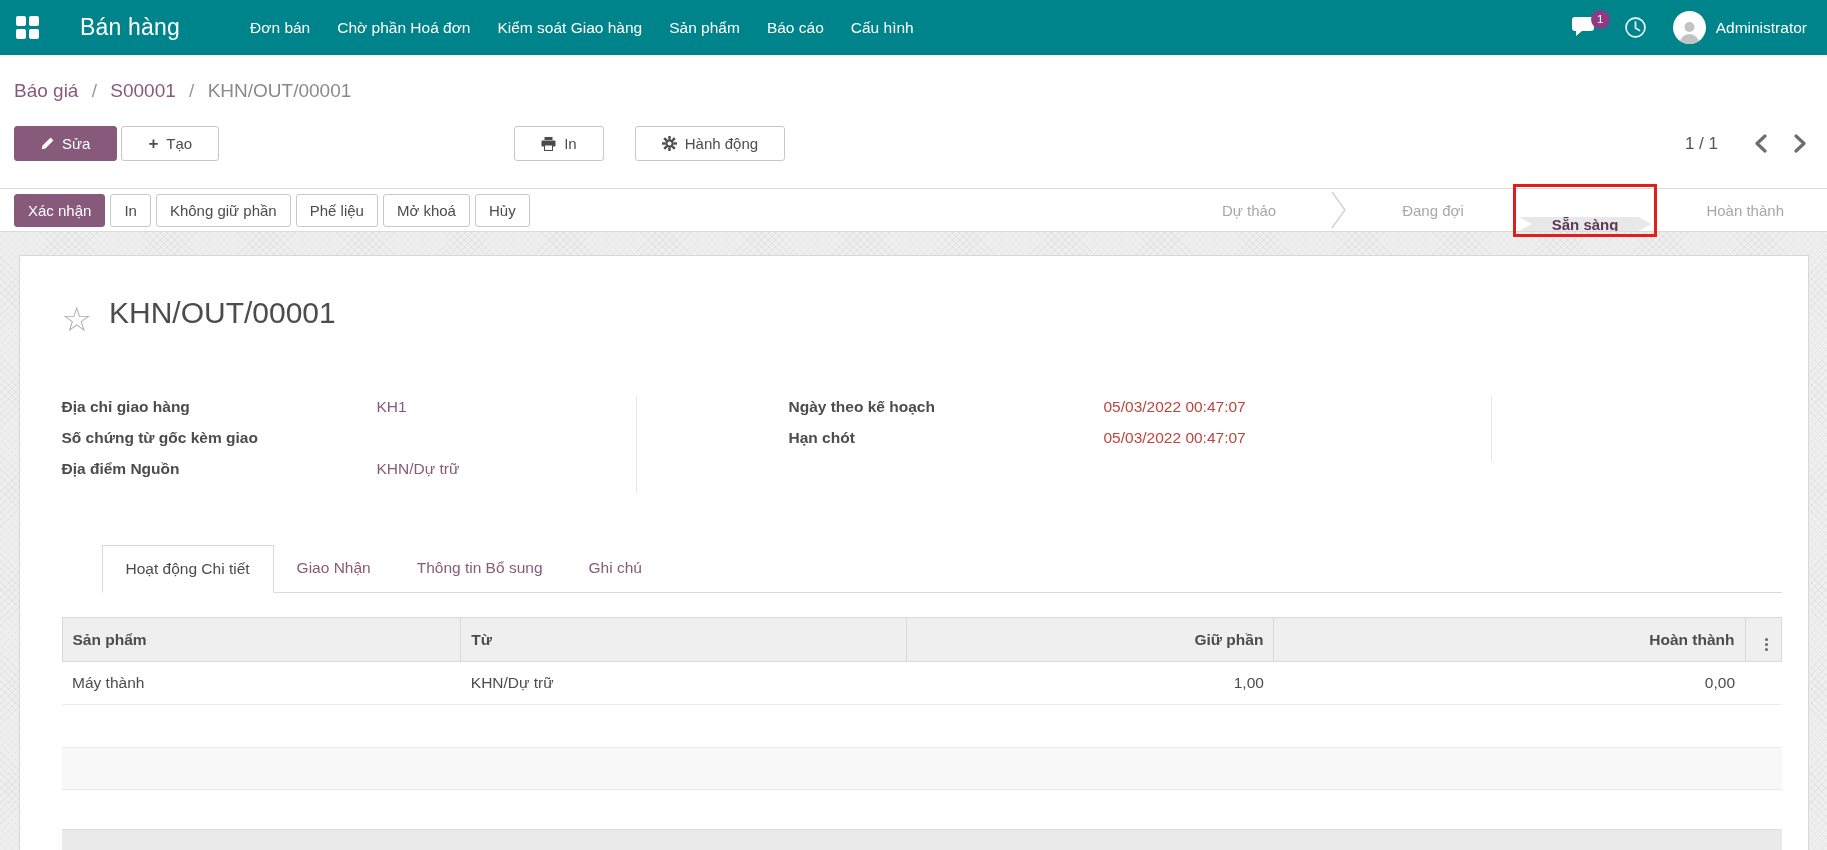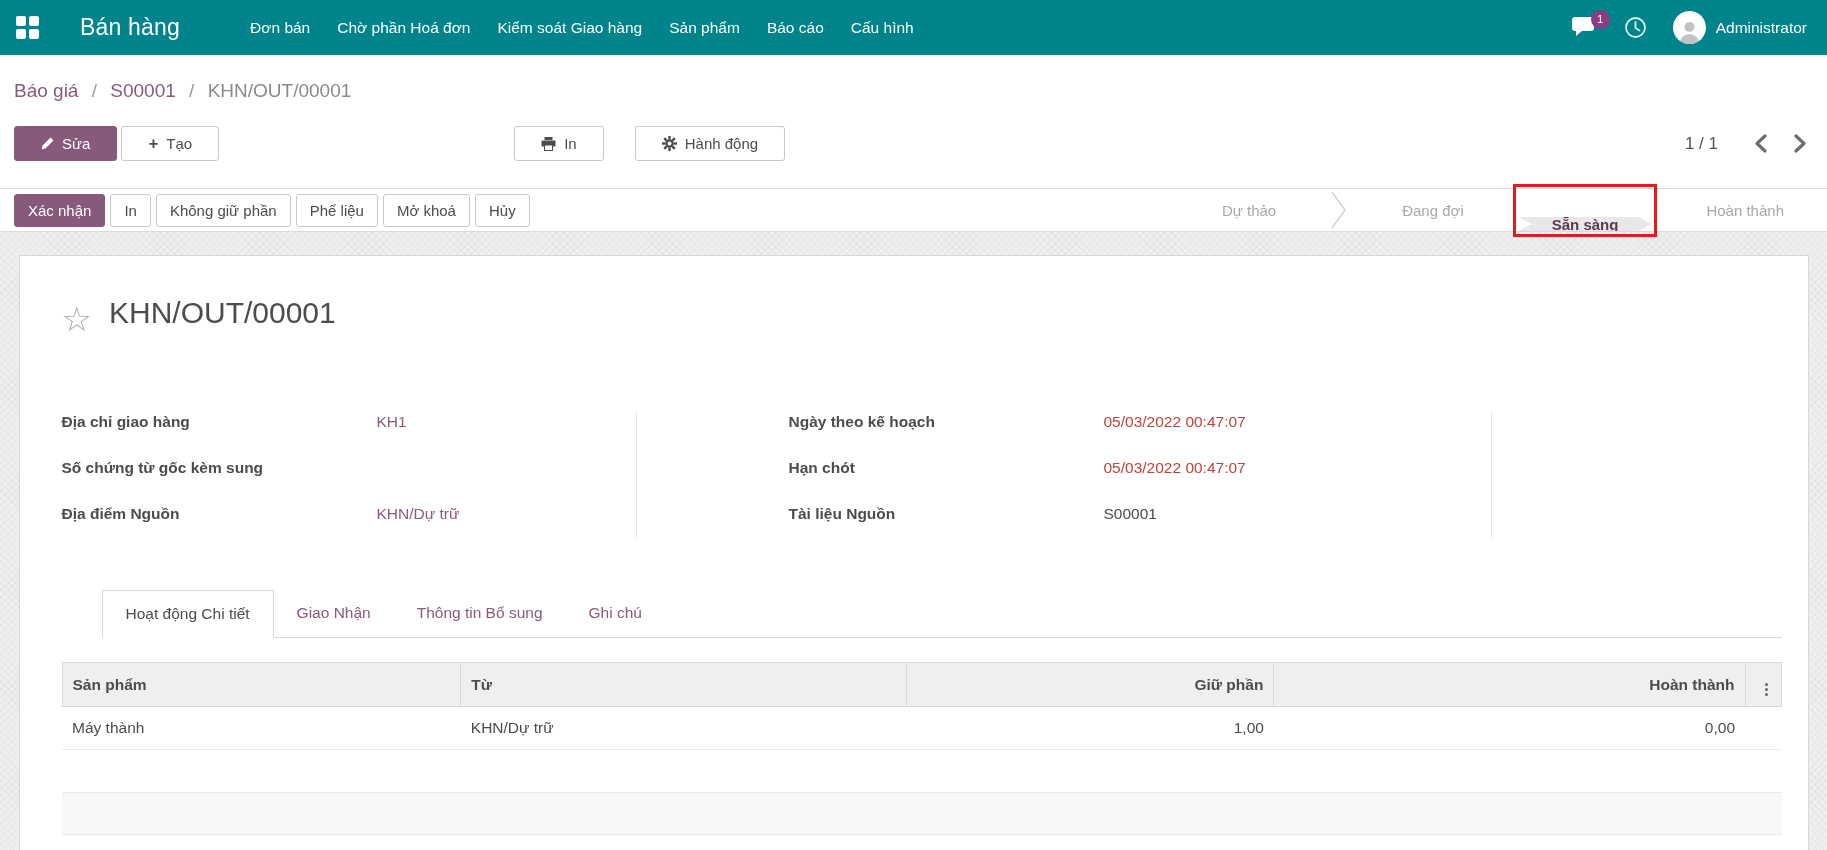--- a/index.html
+++ b/index.html
@@ -58,21 +58,21 @@
   .sheet { width:1790px; margin:0 auto; min-height:650px; background:#fff; border:1px solid #d8d8d8;
            padding:38px 26px 0 42px; }
   .title-row { display:flex; align-items:flex-start; }
   .star { font-family:"DejaVu Sans", sans-serif; font-size:34px; line-height:34px; color:#adadad; cursor:pointer; margin-top:8px; }
   .rec-title { font-size:30px; font-weight:500; color:#4c4c4c; margin-left:17px; margin-top:2px; }
 
   .groups { display:flex; margin-top:60px; }
   .group-left { width:727px; }
   .group-inner-l { width:575px; border-right:1px solid #e7e7e7; padding-bottom:4px; }
   .group-inner-r { width:703px; border-right:1px solid #e7e7e7; padding-bottom:4px; }
-  .frow { display:flex; min-height:31px;margin-top:15px; }
+  .frow { display:flex; min-height:31px; }
   .flabel { width:315px; flex-shrink:0; font-weight:bold; font-size:15.5px; color:#4c4c4c; line-height:22px; }
   .fvalue { font-size:15.5px; line-height:22px; color:#4c4c4c; }
   .fvalue.link { color:#875a7b; cursor:pointer; }
   .fvalue.danger { color:#c0443c; }
 
   .tabs { margin-top:52px; display:flex; border-bottom:1px solid #d8d8d8;margin-left:40px; }
   .tab { padding:14px 23px; font-size:15.5px; color:#875a7b; cursor:pointer; white-space:nowrap; }
   .tab-active { color:#4c4c4c; background:#fff; border:1px solid #d8d8d8; border-bottom:1px solid #fff; margin-bottom:-1px; }
 
   .table-wrap { margin-top:24px; }
@@ -255,42 +255,38 @@
     </div>
 
     <div class="groups">
       <div class="group-left">
         <div class="group-inner-l">
           <div class="frow">
             <span class="flabel">Địa chỉ giao hàng</span>
             <span class="fvalue link">KH1</span>
           </div>
           <div class="frow">
-            <span class="flabel">Số chứng từ gốc kèm sung</span>
+            <span class="flabel">Số chứng từ gốc kèm giao</span>
             <span class="fvalue"></span>
           </div>
           <div class="frow">
             <span class="flabel">Địa điểm Nguồn</span>
             <span class="fvalue link">KHN/Dự trữ</span>
           </div>
         </div>
       </div>
       <div class="group-right">
         <div class="group-inner-r">
           <div class="frow">
             <span class="flabel">Ngày theo kế hoạch</span>
             <span class="fvalue danger">05/03/2022 00:47:07</span>
           </div>
           <div class="frow">
             <span class="flabel">Hạn chót</span>
             <span class="fvalue danger">05/03/2022 00:47:07</span>
-          </div>
-          <div class="frow">
-            <span class="flabel">Tài liệu Nguồn</span>
-            <span class="fvalue">S00001</span>
           </div>
         </div>
       </div>
     </div>
 
     <div class="tabs">
       <div class="tab tab-active">Hoạt động Chi tiết</div>
       <div class="tab">Giao Nhận</div>
       <div class="tab">Thông tin Bổ sung</div>
       <div class="tab">Ghi chú</div>

